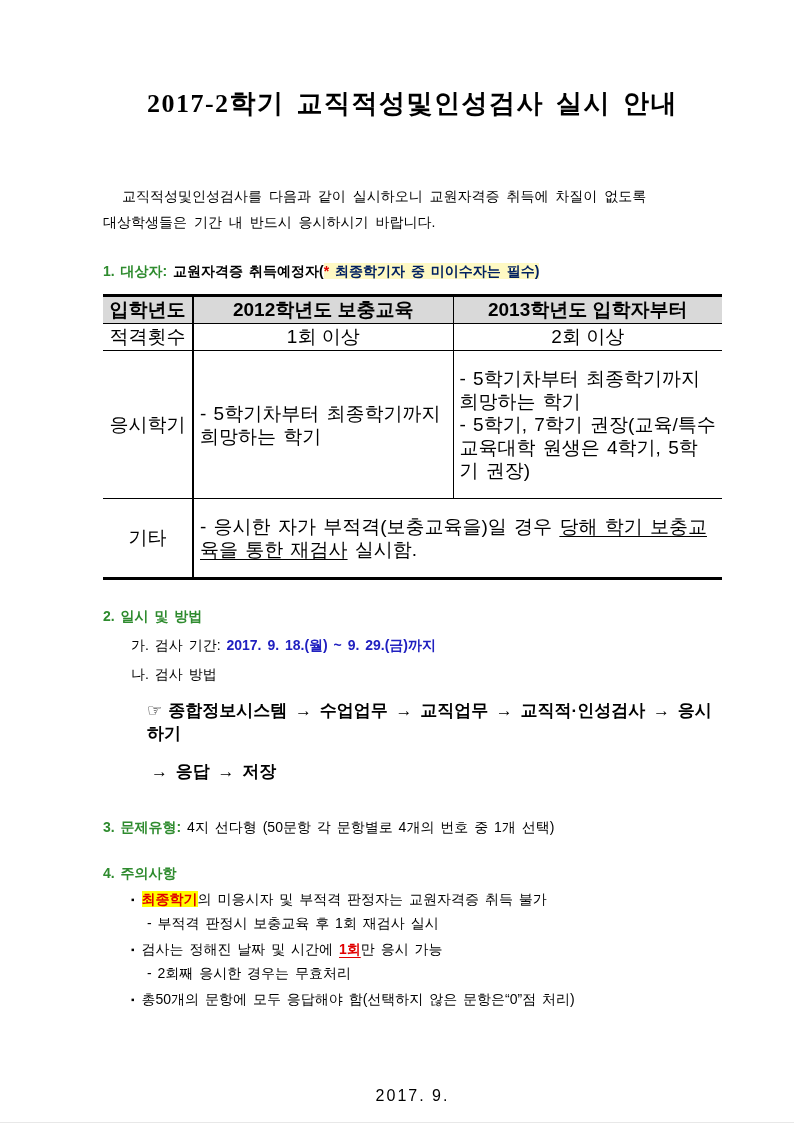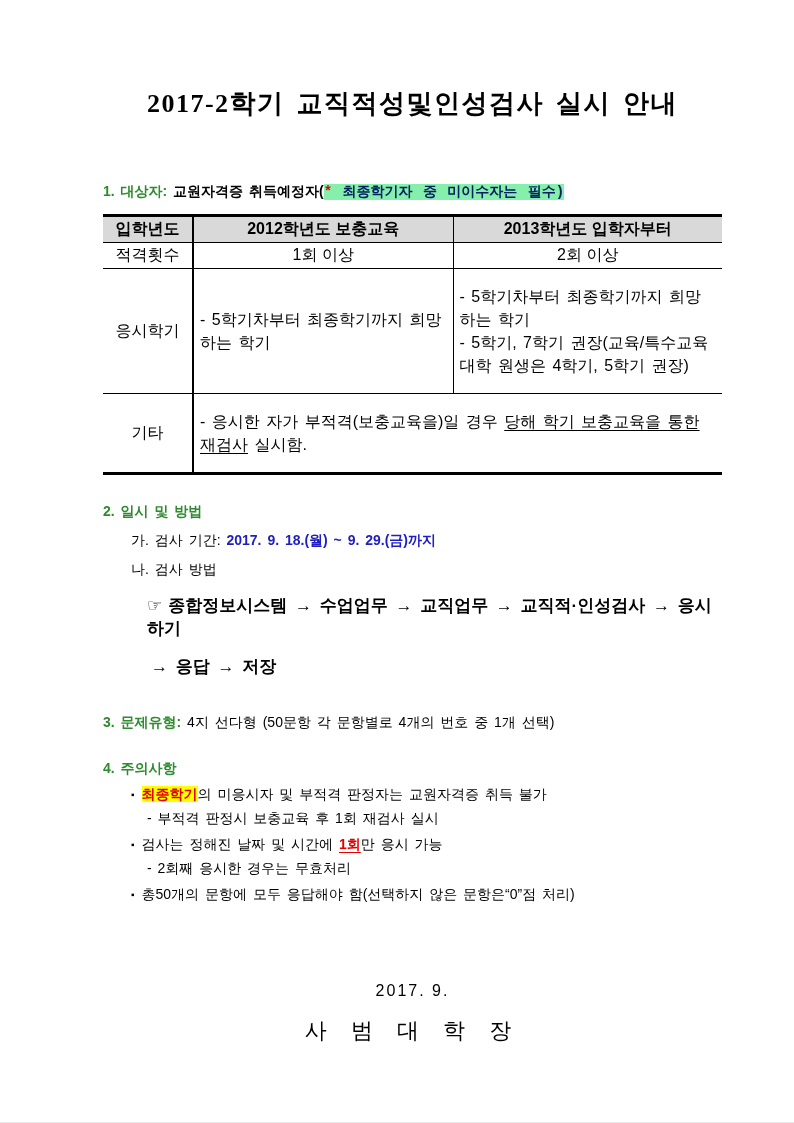--- a/index.html
+++ b/index.html
@@ -17,27 +17,27 @@
     letter-spacing:1.5px; word-spacing:4px; margin-bottom:62px;
   }
 
   .intro { font-size:14px; line-height:26px; word-spacing:3px; }
   .intro .l1 { text-indent:19px; }
 
   .sec-row { font-size:14px; margin-top:28px; word-spacing:2px; }
   .green-head { color:#2e8b2e; font-weight:bold; }
   .bold { font-weight:bold; }
 
-  .hl-cyan { background:#86efac; font-weight:bold;font-family:Liberation Mono, monospace; }
+  .hl-cyan { background:#fef9c3; font-weight:bold; }
   .hl-cyan .star { color:#e00000; }
   .hl-cyan .hl-txt { color:#002060; }
 
   table.info {
     width:100%; border-collapse:collapse; margin-top:13px;
-    font-size:16px; table-layout:fixed;
+    font-size:19px; table-layout:fixed;
   }
   table.info { border-top:3px solid #000; border-bottom:3px solid #000; }
   table.info td { border-top:1px solid #000; border-bottom:1px solid #000; }
   td.lbl { width:90px; border-right:2.5px solid #000; text-align:center; vertical-align:middle; }
   td.c2 { width:260px; border-right:1px solid #000; }
   td.c3 { width:auto; }
   tr.hd td { background:#d9d9d9; font-weight:bold; text-align:center; height:27px; vertical-align:middle; }
   tr.r1 td { height:26px; text-align:center; vertical-align:middle; }
   tr.r2 td { height:98px; vertical-align:middle; }
   tr.r2 td.cell-text, tr.r3 td.cell-text { text-align:left; padding:16px 6px; line-height:23px; word-spacing:2px; }
@@ -63,20 +63,24 @@
   .footer-sig  { margin-top:16px; font-size:22px; letter-spacing:9px; }
 </style>
 </head>
 <body>
 
 <div class="page">
   <div class="content">
 
     <h1 class="doc-title">2017-2학기 교직적성및인성검사 실시 안내</h1>
 
+    <div class="intro">
+      <div class="l1">교직적성및인성검사를 다음과 같이 실시하오니 교원자격증 취득에 차질이 없도록</div>
+      <div class="l2">대상학생들은 기간 내 반드시 응시하시기 바랍니다.</div>
+    </div>
 
     <div class="sec-row">
       <span class="green-head">1. 대상자:</span><span class="bold"> 교원자격증 취득예정자(</span><span class="hl-cyan"><span class="star">* </span><span class="hl-txt">최종학기자 중 미이수자는 필수)</span></span>
     </div>
 
     <table class="info">
       <tbody>
           <tr class="hd">
         <td class="lbl">입학년도</td>
         <td class="c2">2012학년도 보충교육</td>

